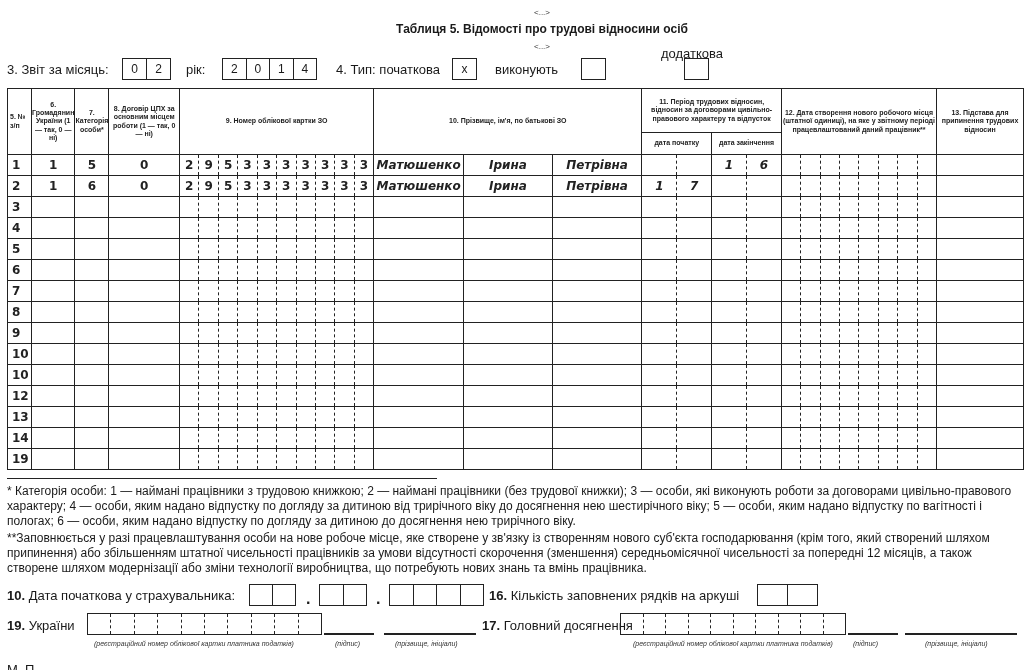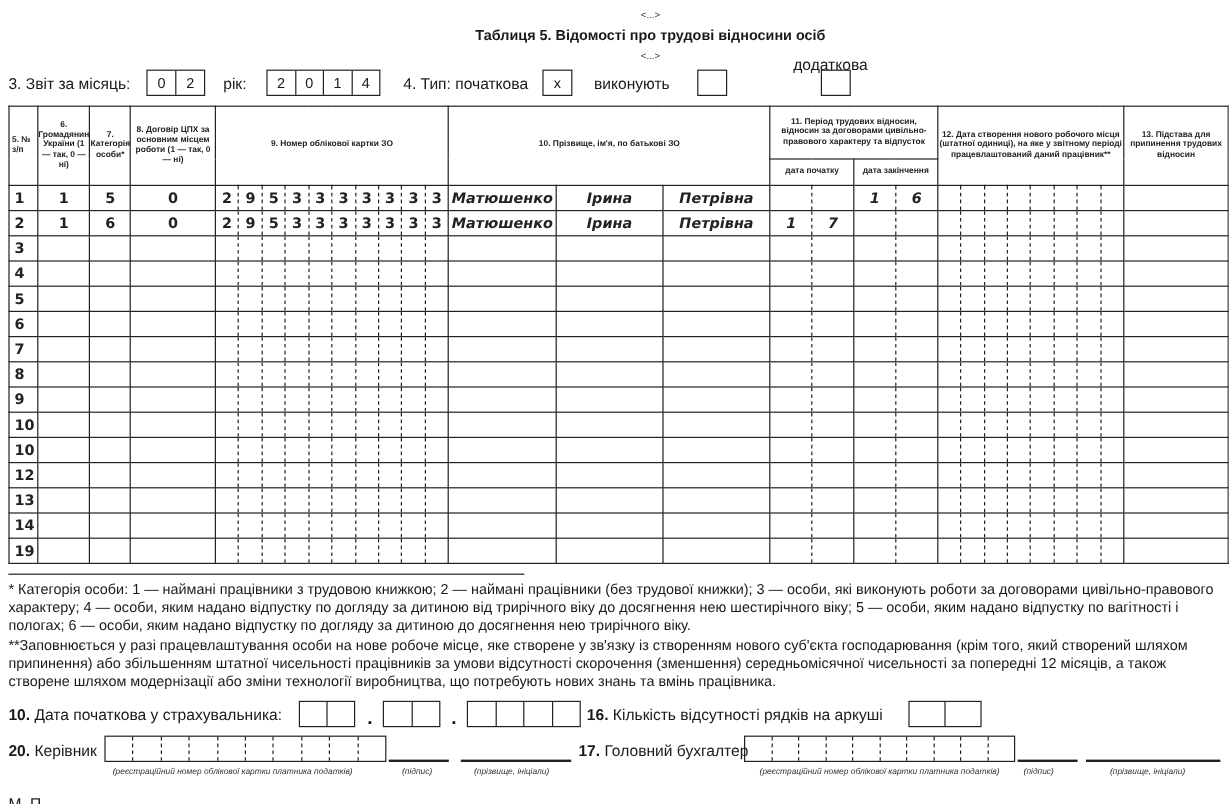--- a/index.html
+++ b/index.html
@@ -608,47 +608,47 @@
     <span></span>
   </div>
 <div class="abs" style="left:376px;top:590px;font-weight:bold;">.</div>
 <div class="box" style="left:389px;top:584px;width:95px;">
     <span></span>
     <span></span>
     <span></span>
     <span></span>
   </div>
 
-<div class="abs lbl" style="left:489px;top:588px;"><b>16.</b> <span>Кількість відсутності рядків на аркуші</span></div>
+<div class="abs lbl" style="left:489px;top:588px;"><b>16.</b> <span>Кількість заповнених рядків на аркуші</span></div>
 <div class="box" style="left:757px;top:584px;width:61px;">
     <span></span>
     <span></span>
   </div>
 
-<div class="abs lbl" style="left:7px;top:618px;"><b>20.</b> <span>Керівник</span></div>
+<div class="abs lbl" style="left:7px;top:618px;"><b>19.</b> <span>України</span></div>
 <div class="box dash" style="left:87px;top:613px;width:235px;">
   <span></span>
     <span></span>
     <span></span>
     <span></span>
     <span></span>
     <span></span>
     <span></span>
     <span></span>
     <span></span>
     <span></span>
 </div>
 <div class="sig-line" style="left:324px;top:633px;width:50px;"></div>
 <div class="sig-line" style="left:384px;top:633px;width:92px;"></div>
 <div class="hint" style="left:94px;top:640px;">(реєстраційний номер облікової картки платника податків)</div>
 <div class="hint" style="left:335px;top:640px;">(підпис)</div>
 <div class="hint" style="left:395px;top:640px;">(прізвище, ініціали)</div>
 <div class="abs lbl" style="left:7px;top:662px;">М. П.</div>
 
-<div class="abs lbl" style="left:482px;top:618px;"><b>17.</b> <span>Головний бухгалтер</span></div>
+<div class="abs lbl" style="left:482px;top:618px;"><b>17.</b> <span>Головний досягнення</span></div>
 <div class="box dash" style="left:620px;top:613px;width:226px;">
   <span></span>
     <span></span>
     <span></span>
     <span></span>
     <span></span>
     <span></span>
     <span></span>
     <span></span>
     <span></span>

